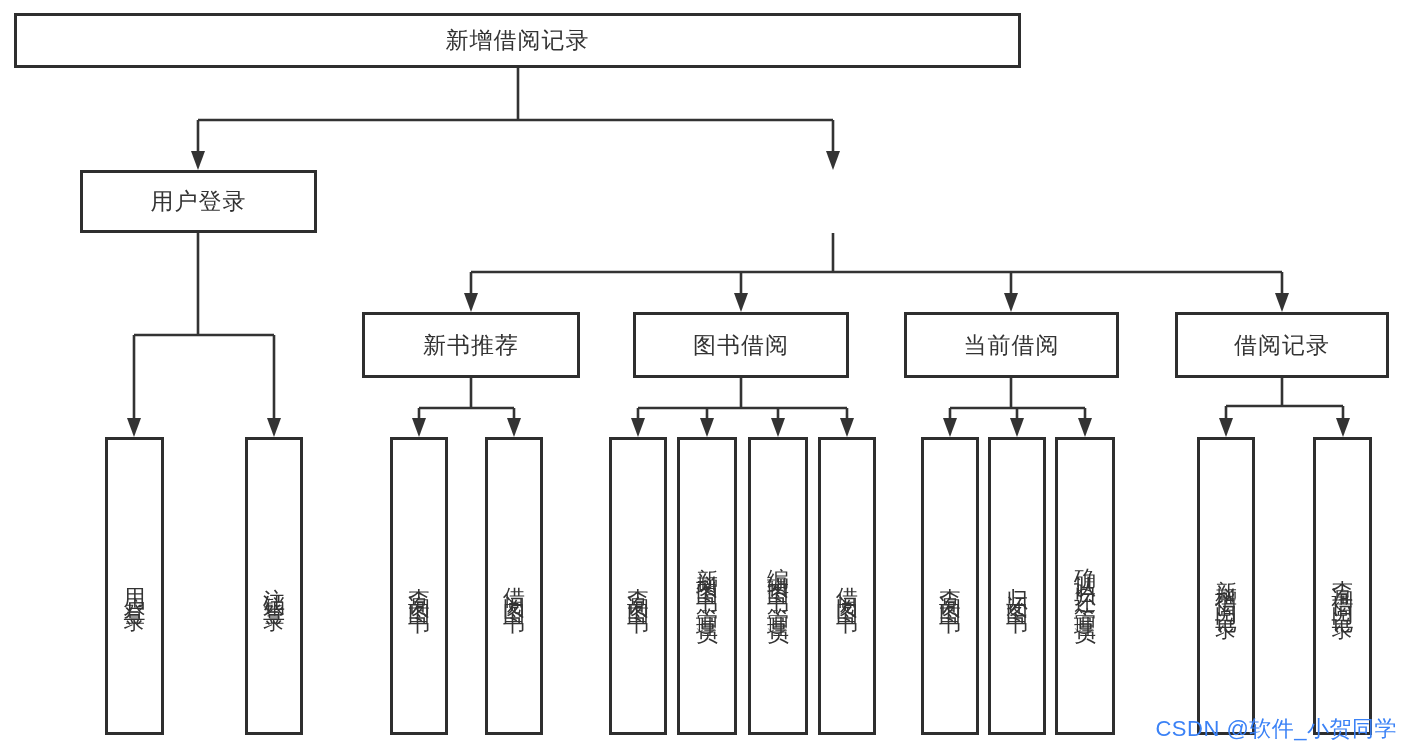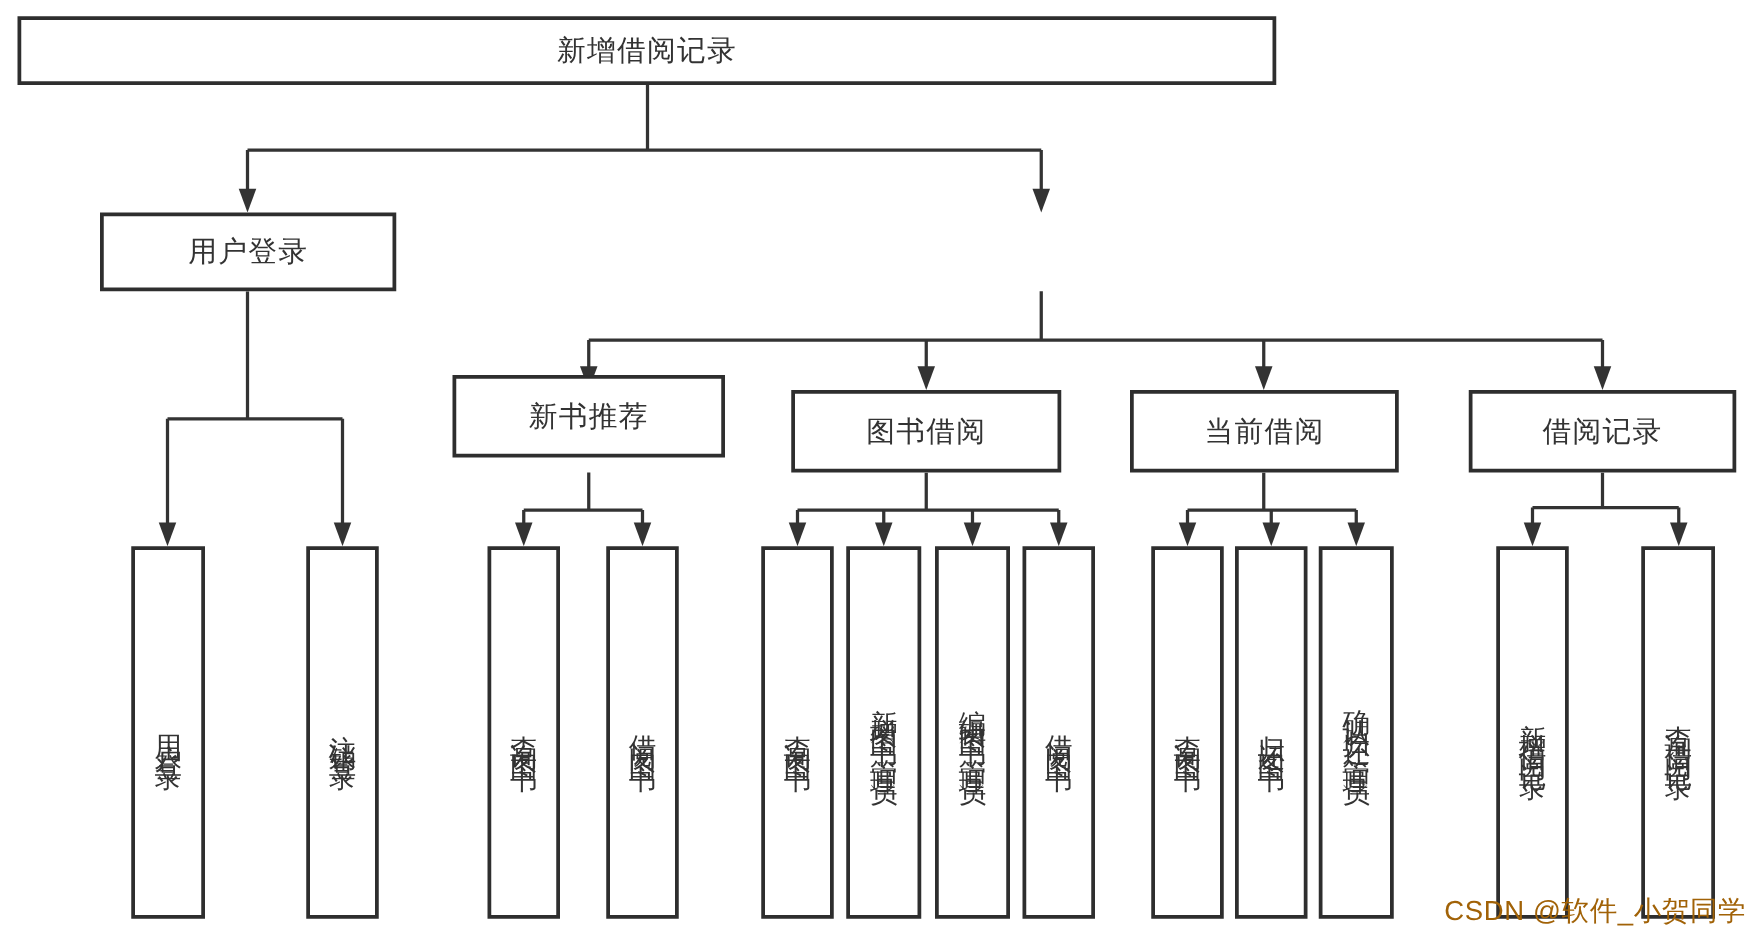--- a/index.html
+++ b/index.html
@@ -58,21 +58,21 @@
     font-size: 22px;
     letter-spacing: 8px;
     line-height: 1;
     white-space: nowrap;
   }
   .watermark {
     position: absolute;
     right: 8px;
     top: 714px;
     font-size: 22px;
-    color: #a16207;
+    color: #3b82f6;
     letter-spacing: 0.5px;
     z-index: 5;
     white-space: nowrap;
   }
 </style>
 </head>
 <body>
 
 <div class="canvas">
 
@@ -113,21 +113,21 @@
   </svg>
 
   <div class="hnode" style="left:14px; top:13px; width:1007px; height:55px;">
     <span>新增借阅记录</span>
   </div>
 
   <div class="hnode" style="left:80px; top:170px; width:237px; height:63px;">
     <span>用户登录</span>
   </div>
 
-  <div class="hnode" style="left:362px; top:300px; width:218px; height:66px;">
+  <div class="hnode" style="left:362px; top:312px; width:218px; height:66px;">
     <span>新书推荐</span>
   </div>
   <div class="hnode" style="left:904px; top:312px; width:215px; height:66px;">
     <span>当前借阅</span>
   </div>
   <div class="hnode" style="left:633px; top:312px; width:216px; height:66px;">
     <span>图书借阅</span>
   </div>
   <div class="hnode" style="left:1175px; top:312px; width:214px; height:66px;">
     <span>借阅记录</span>

